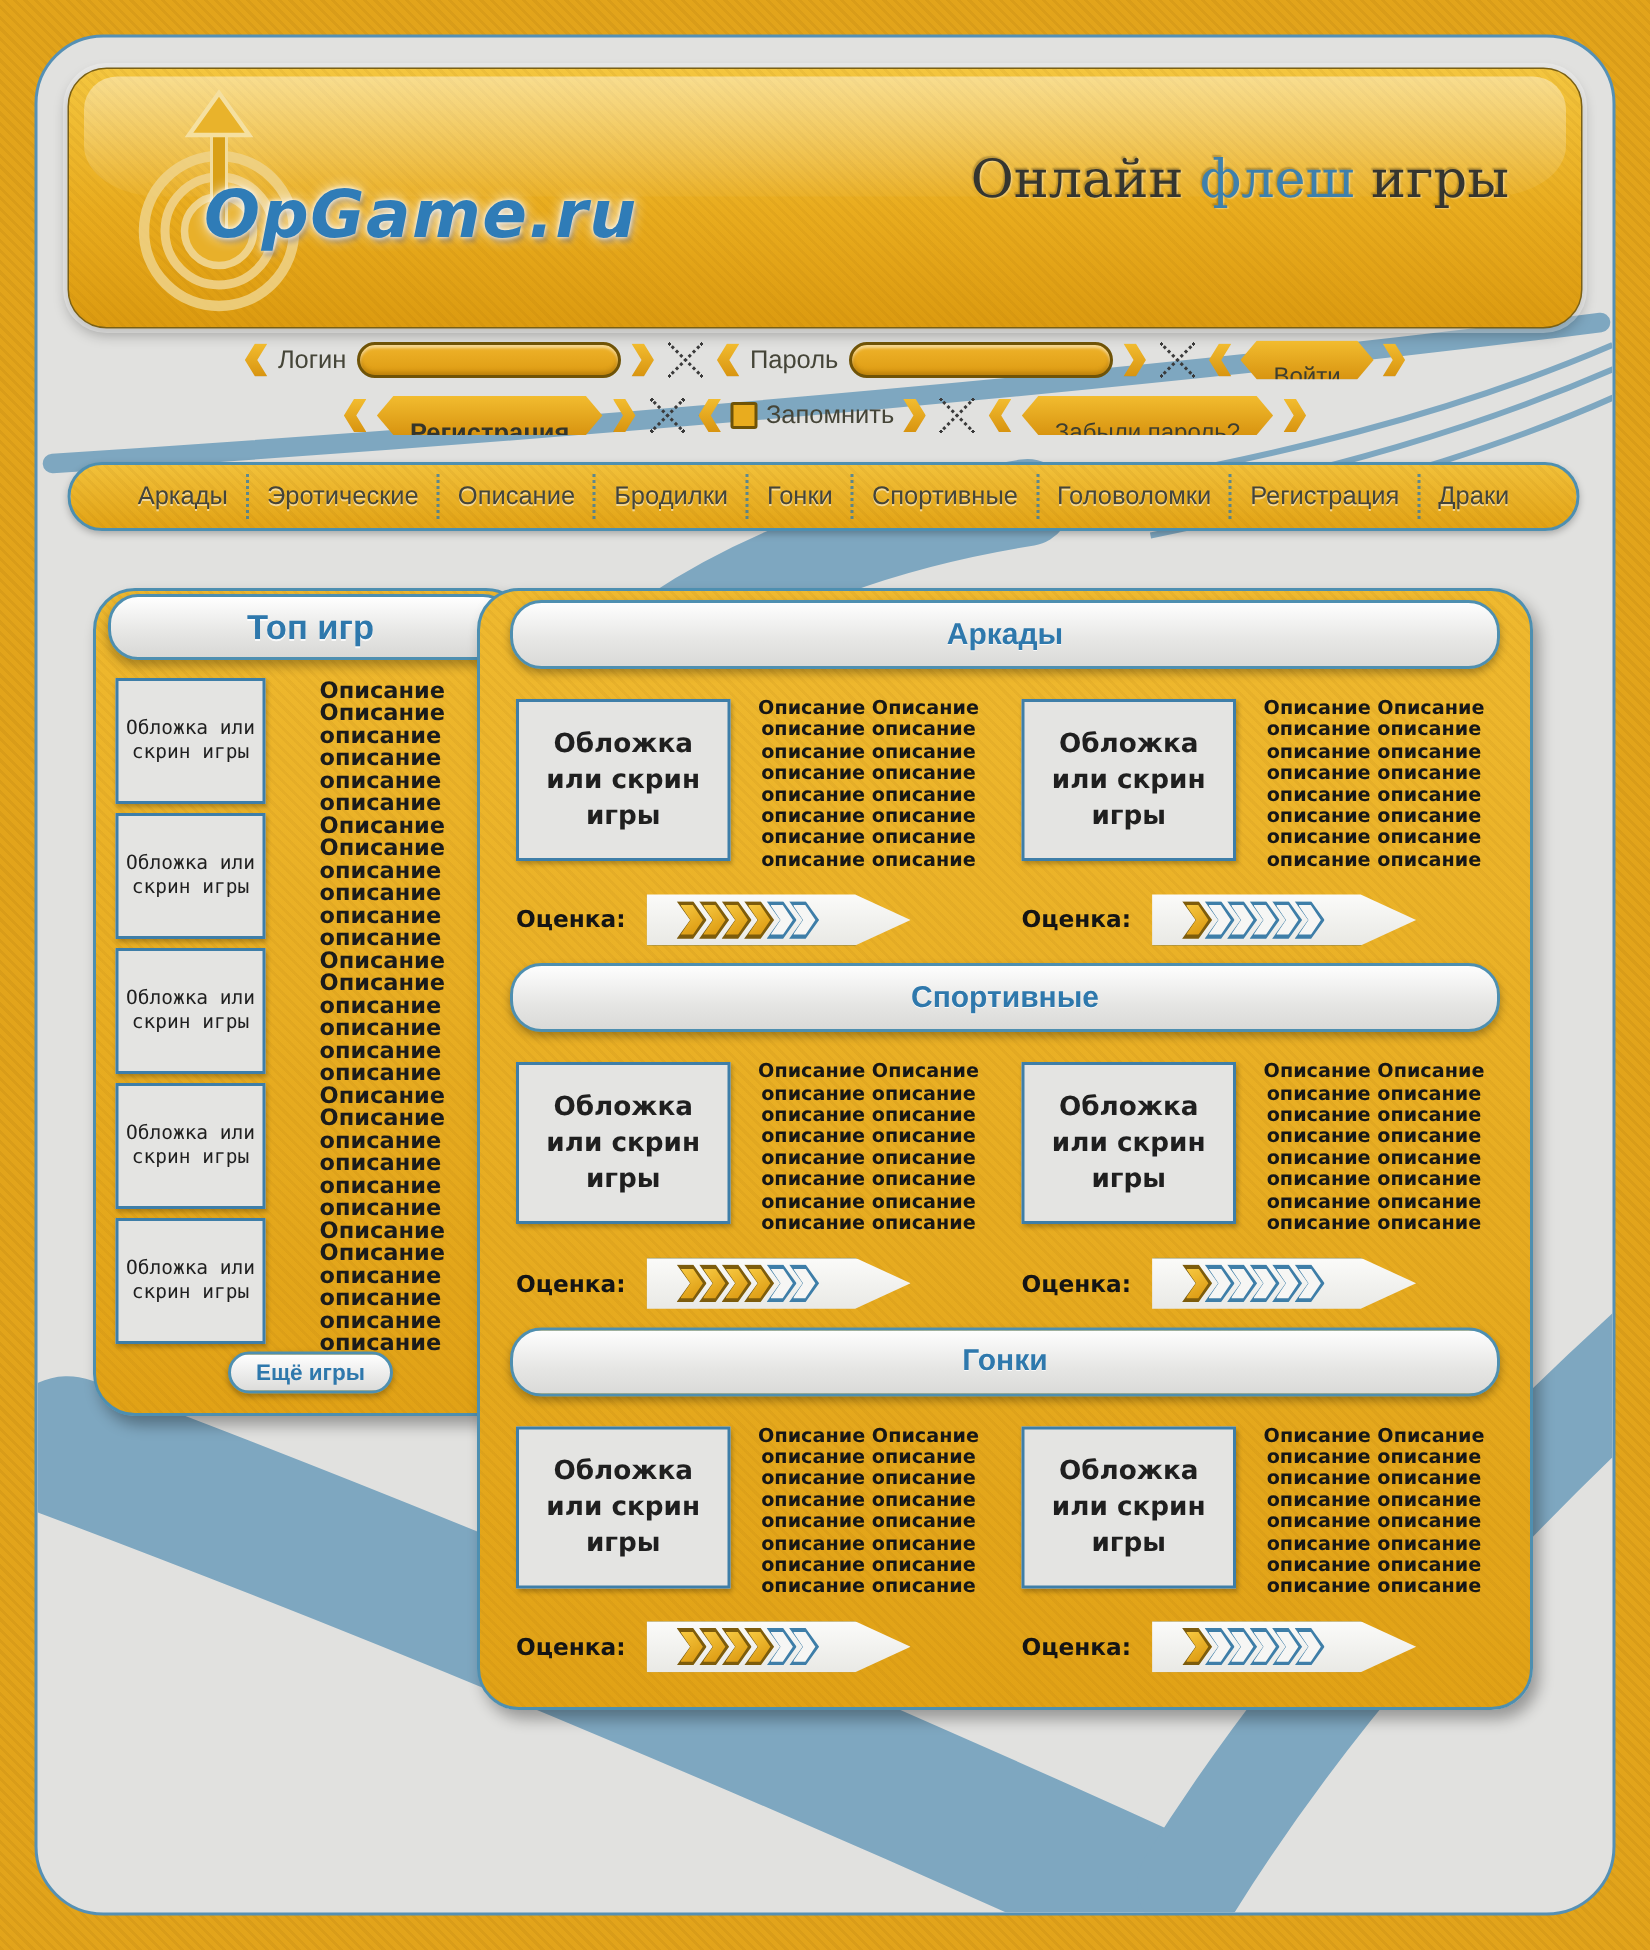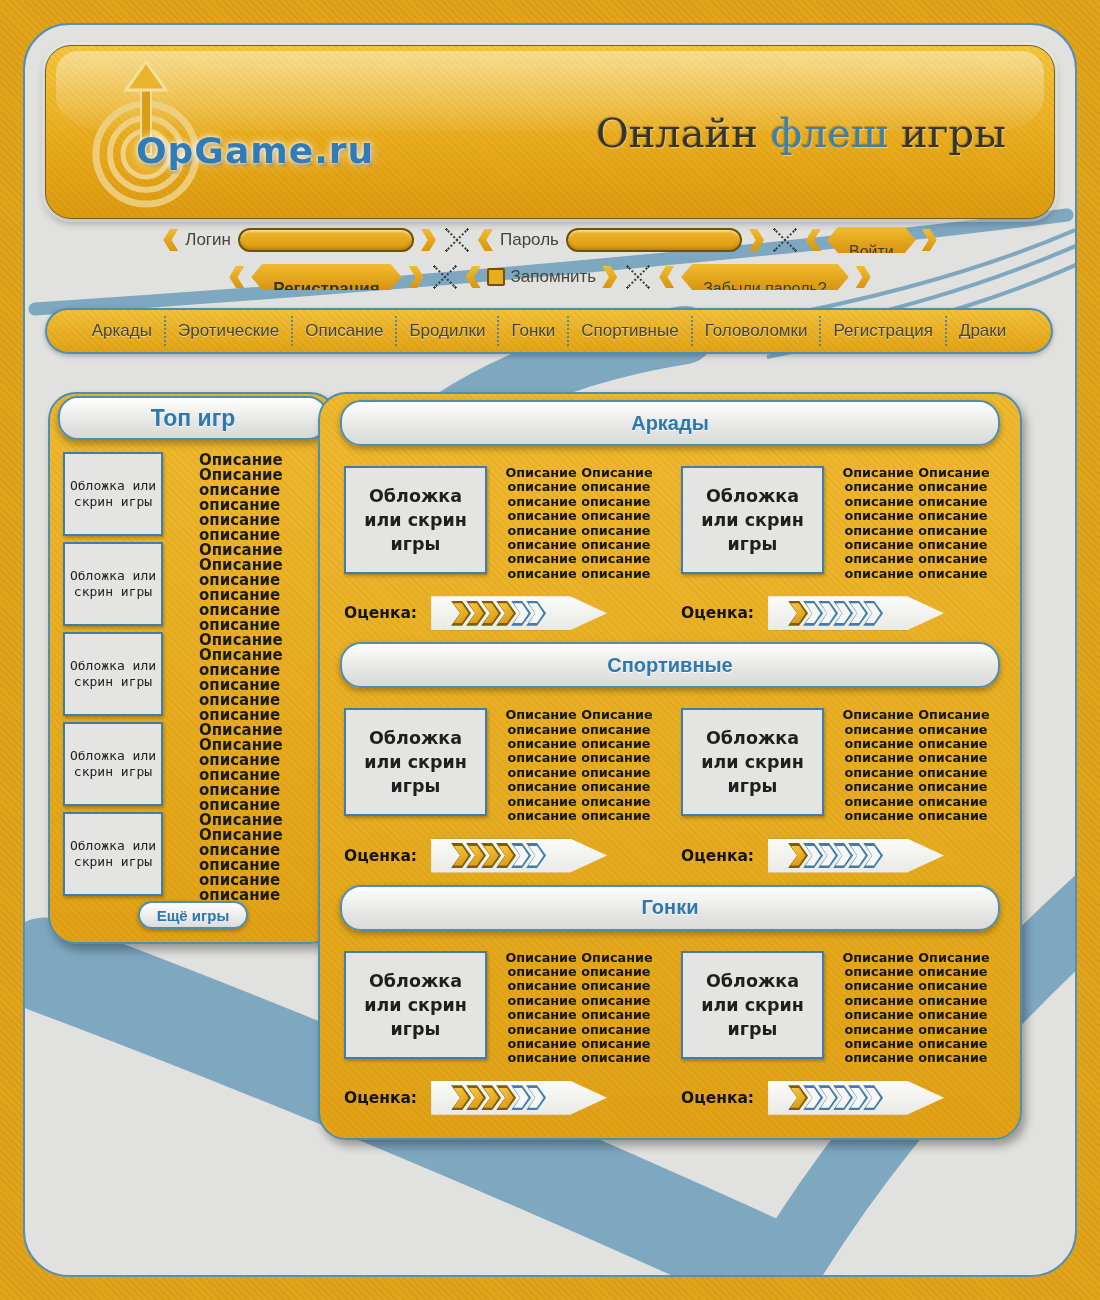--- a/index.html
+++ b/index.html
@@ -15,24 +15,24 @@
   .header{position:absolute;left:20px;top:20px;width:1008px;height:172px;border-radius:26px;z-index:2;
     background-image:repeating-linear-gradient(45deg,rgba(120,70,0,.06) 0 2px,rgba(255,255,255,0) 2px 5px),
       linear-gradient(180deg,#F4C63F,#E9AC1E 55%,#DC9B10);
     border:1px solid #7a6015;
     box-shadow:0 0 0 3px rgba(255,255,255,.30),0 4px 9px rgba(0,0,0,.28);}
   .header::before{content:"";position:absolute;left:10px;right:10px;top:5px;height:80px;
     border-radius:22px 22px 50px 50px/22px 22px 34px 34px;
     background:linear-gradient(rgba(255,255,255,.42),rgba(255,255,255,.04));pointer-events:none;}
   .logo{position:absolute;left:38px;top:10px;width:340px;height:155px;cursor:pointer;}
   .logo svg{position:absolute;left:0;top:0;}
-  .logo-text{position:absolute;left:52px;top:74px;font-family:"DejaVu Sans",sans-serif;font-weight:bold;
-    font-size:36px;color:#2F7CB7;letter-spacing:1px;
-    text-shadow:0 0 3px #fff,0 0 9px rgba(255,255,255,.95),2px 3px 3px rgba(40,40,80,.35);}
-  .site-title{position:absolute;right:48px;top:64px;font-family:"DejaVu Serif",serif;font-size:40px;
+  .logo-text{position:absolute;left:52px;top:62px;font-family:"DejaVu Sans",sans-serif;font-weight:bold;
+    font-size:44px;color:#2F7CB7;letter-spacing:1px;
+    text-shadow:0 0 3px #fff,0 0 9px rgba(255,255,255,.95),2px 3px 3px rgba(40,40,80,.35);font-style:italic;}
+  .site-title{position:absolute;right:48px;top:54px;font-family:"DejaVu Serif",serif;font-size:35px;
     color:#35352f;text-shadow:1px 1px 1px rgba(255,255,255,.35),-1px -1px 1px rgba(0,0,0,.22);}
   .site-title .accent{color:#3E80AC;}
 
   
   .auth1,.auth2{position:absolute;left:0;width:100%;display:flex;justify-content:center;
     align-items:center;gap:7px;z-index:3;height:28px;}
   .auth1{top:201px;} .auth2{top:238px;}
   .grp{display:flex;align-items:center;gap:6px;}
   .lbl{font-size:17px;color:#454538;}
   .gold-input{width:152px;height:20px;border:2px solid #6f5307;border-radius:12px;outline:none;
@@ -62,21 +62,21 @@
     display:flex;align-items:center;justify-content:center;box-shadow:0 2px 5px rgba(0,0,0,.25);}
   .nav-item{padding:0 12px;font-size:17px;color:#44443a;text-decoration:none;cursor:pointer;
     text-shadow:0 1px 0 rgba(255,255,255,.55);}
   .nav-sep{height:30px;border-left:2px dotted #2E78AC;opacity:.75;}
 
   
   .goldpanel{position:absolute;border-radius:28px;border:2px solid #4E8FB0;z-index:2;box-sizing:border-box;
     background-image:repeating-linear-gradient(45deg,rgba(120,70,0,.06) 0 2px,rgba(255,255,255,0) 2px 5px),
       linear-gradient(#EFB92F,#E1A216);
     box-shadow:4px 6px 10px rgba(0,0,0,.33);}
-  .sidebar{left:23px;top:367px;width:290px;height:552px;}
+  .sidebar{left:37px;top:367px;width:290px;height:552px;}
   .side-pill{position:absolute;left:8px;right:8px;top:2px;height:40px;border-radius:20px;
     border:2px solid #4E8FB0;background:linear-gradient(#FFFFFF,#E6E6E4 60%,#D8D8D6);
     display:flex;align-items:center;justify-content:center;font-weight:bold;font-size:23px;color:#2E78AC;
     box-shadow:0 4px 7px rgba(0,0,0,.3);text-shadow:0 1px 0 rgba(255,255,255,.8);}
   .side-items{position:absolute;left:13px;right:4px;top:58px;}
   .side-item{display:flex;margin-bottom:4px;height:86px;}
   .thumb{background:#E4E4E2;border:2px solid #3E7EA8;color:#1f1f1f;display:flex;align-items:center;
     justify-content:center;text-align:center;box-shadow:1px 2px 3px rgba(0,0,0,.25);box-sizing:border-box;cursor:pointer;}
   .side-thumb{width:100px;height:84px;flex:none;font-family:"DejaVu Sans Mono",monospace;
     font-size:13px;line-height:16px;padding:2px;}

